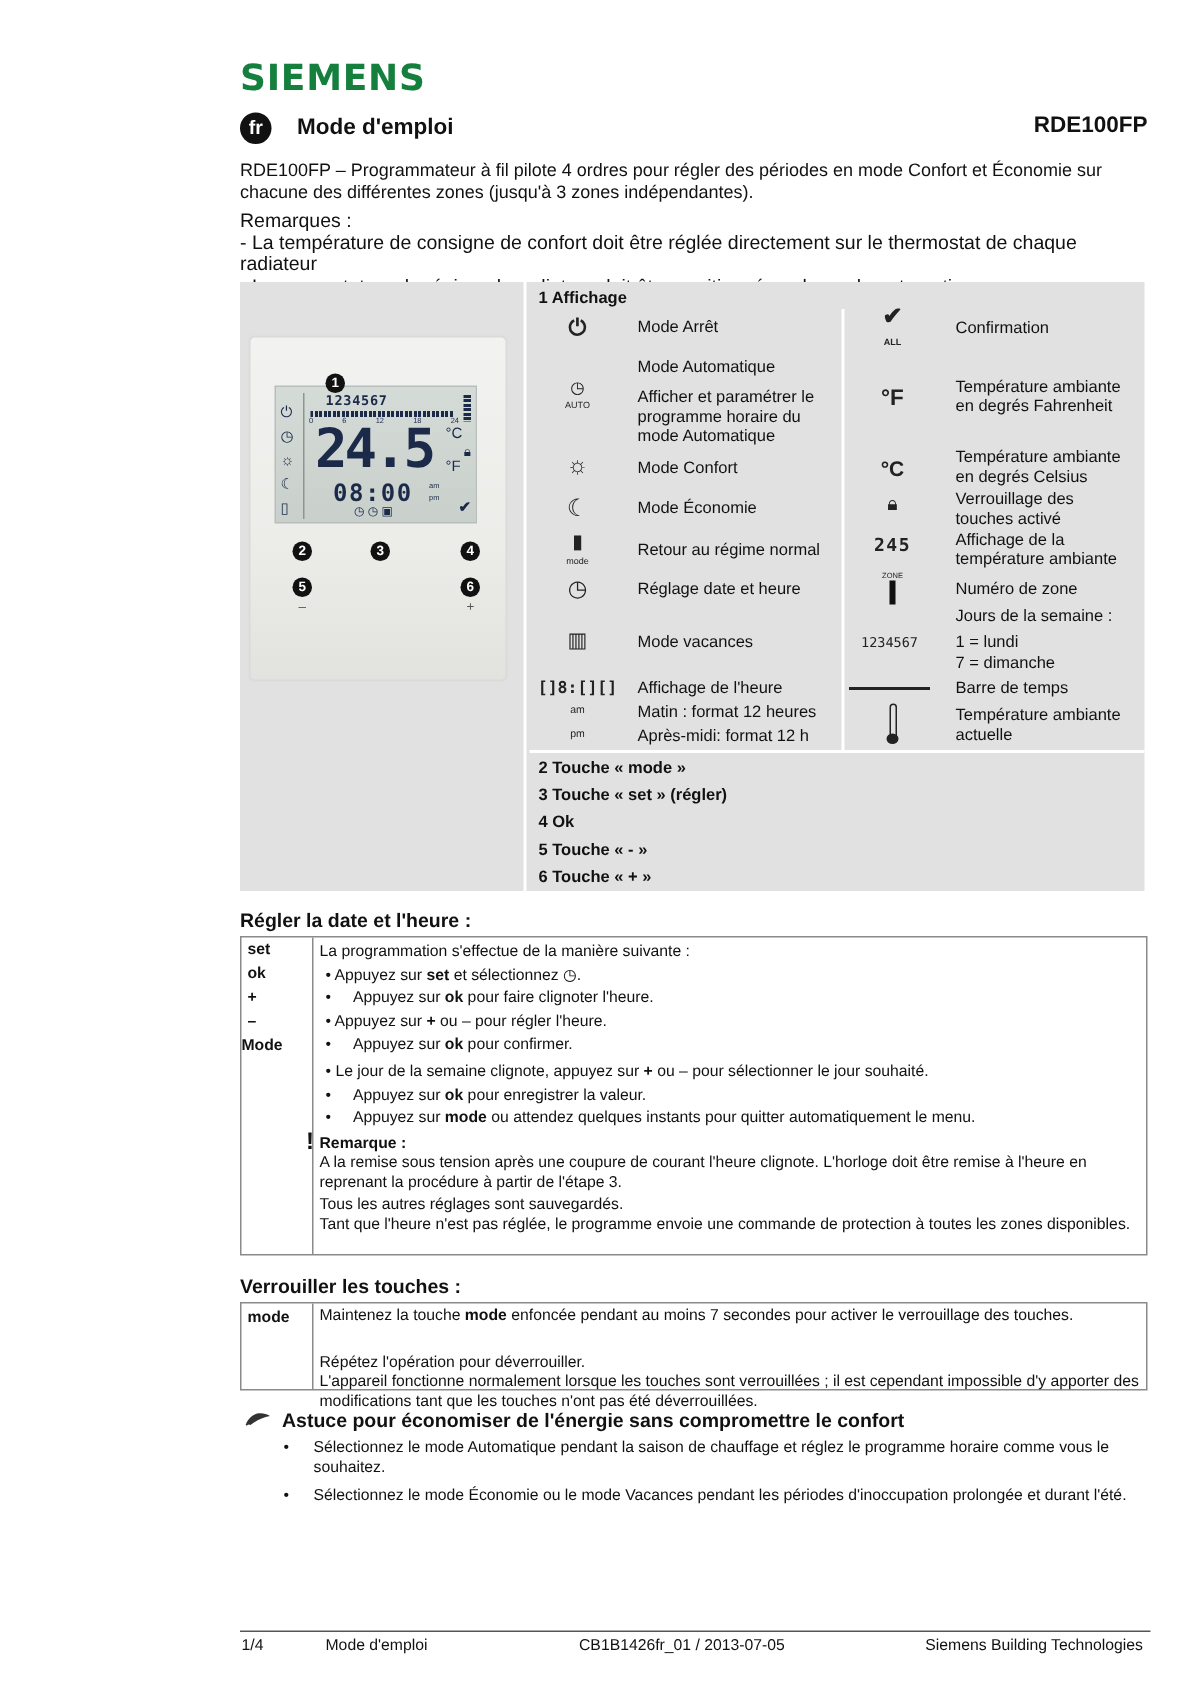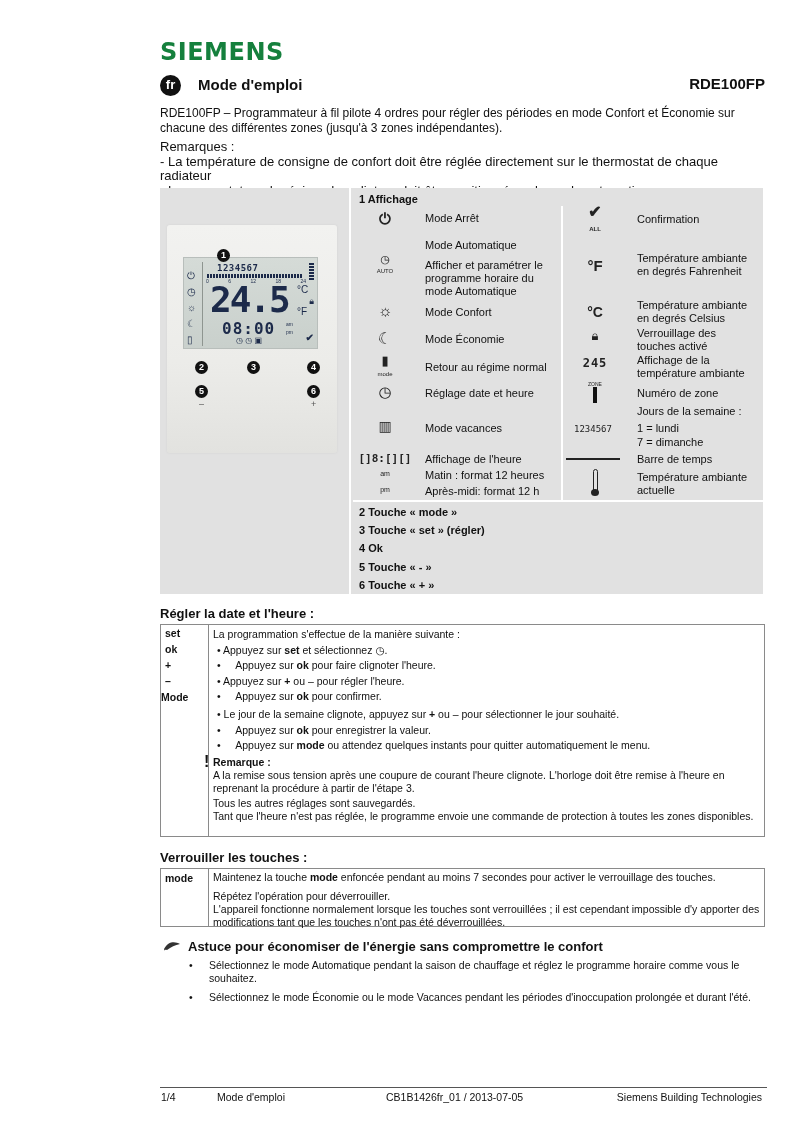--- a/index.html
+++ b/index.html
@@ -217,21 +217,21 @@
   </div>
   <div class="remark-mark" style="top:128px;">!</div>
 </div>
 
 <div class="section-title" style="top:850px;">Verrouiller les touches :</div>
 <div class="box" style="top:868px;height:59px;">
   <div class="keycol">
       <div style="padding-top:1px;">mode</div>
     </div>
   <div class="content" style="line-height:13px;">
-    <div style="margin-bottom:6px;"><span>Maintenez la touche </span><span class="b">mode</span><span> enfoncée pendant au moins 7 secondes pour activer le verrouillage des touches.</span></div>
+    <div style="margin-bottom:18px;"><span>Maintenez la touche </span><span class="b">mode</span><span> enfoncée pendant au moins 7 secondes pour activer le verrouillage des touches.</span></div>
     <div>Répétez l'opération pour déverrouiller.</div>
     <div>L'appareil fonctionne normalement lorsque les touches sont verrouillées ; il est cependant impossible d'y apporter des modifications tant que les touches n'ont pas été déverrouillées.</div>
   </div>
 </div>
 
 <svg class="tip-icon" viewBox="0 0 18 10">
   <path d="M1 8 C5 0, 12 0, 17 3 C12 4, 8 6, 4 9 Z" fill="#333"></path>
   <path d="M1 9 L6 6" stroke="#333" stroke-width="1"></path>
 </svg>
 <div class="tip-title">Astuce pour économiser de l'énergie sans compromettre le confort</div>

